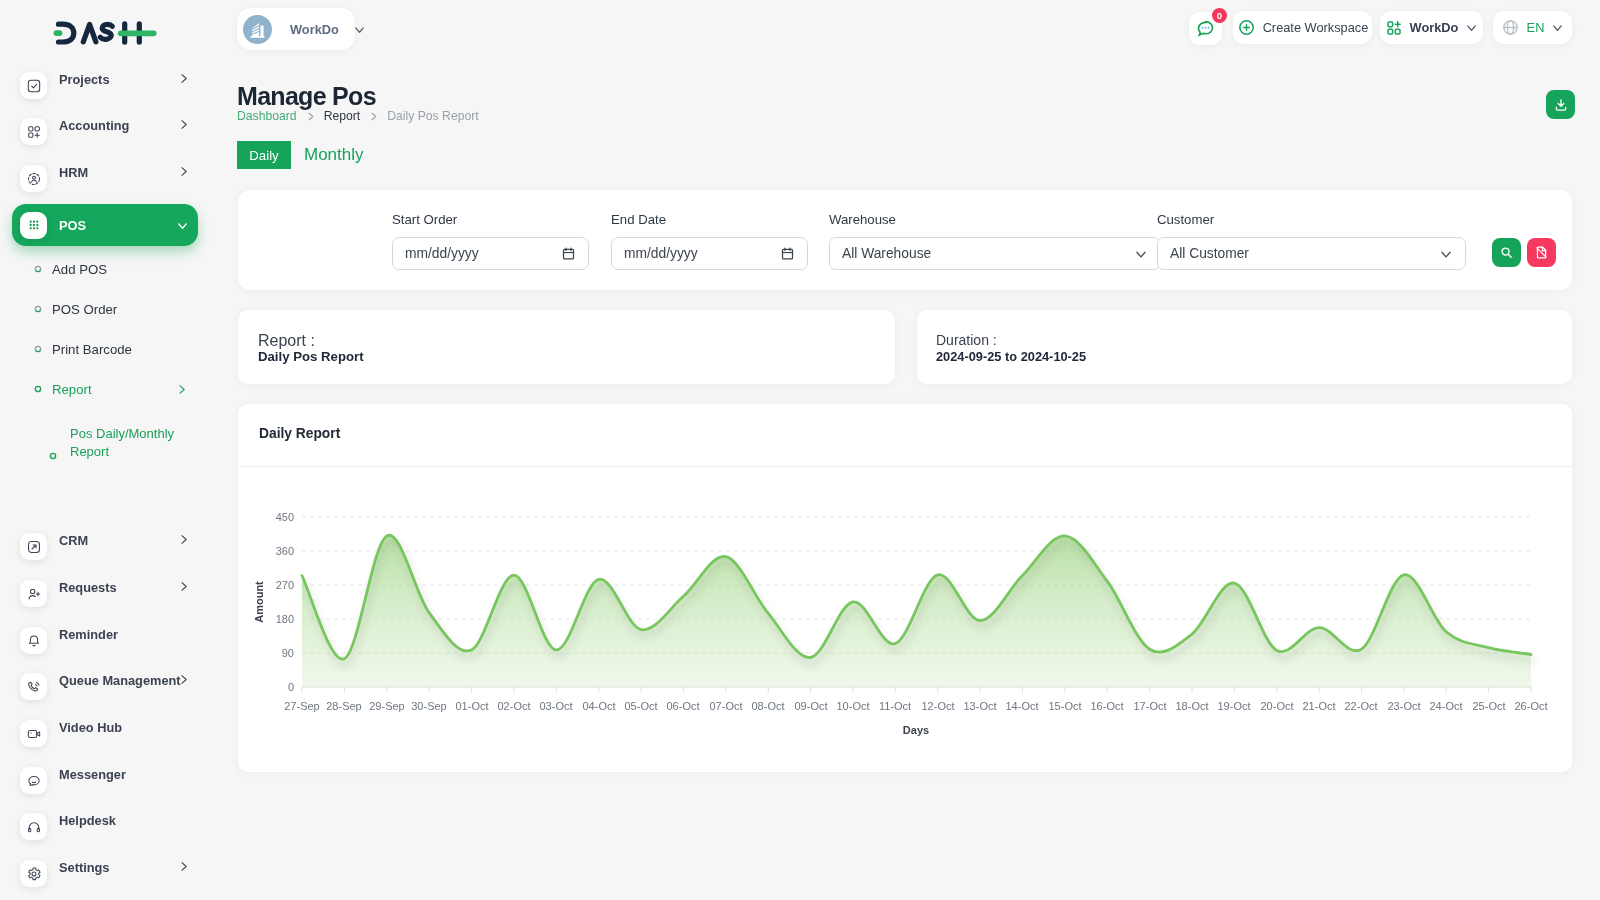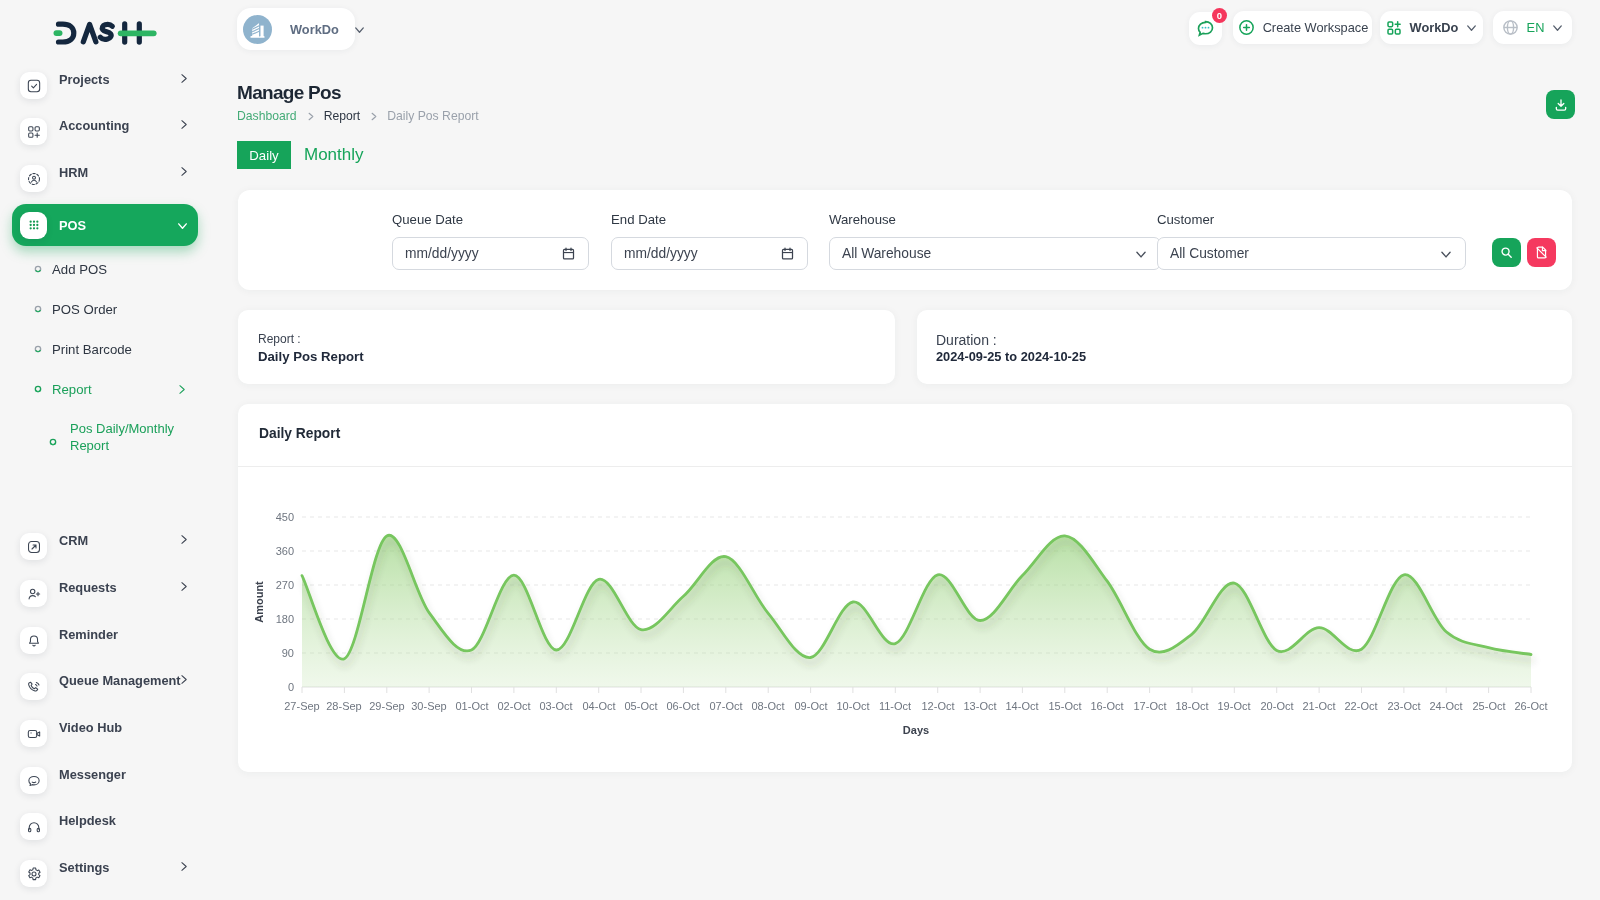--- a/index.html
+++ b/index.html
@@ -7,21 +7,21 @@
 .tile { width:27px; height:27px; background:#fff; border-radius:9px; box-shadow:0 2px 7px rgba(30,40,60,.10); display:flex; align-items:center; justify-content:center; flex:none; }
 .mi { position:absolute; left:20px; width:172px; height:28px; display:flex; align-items:flex-start; }
 .ml { margin-left:12px; font-size:12.8px; font-weight:bold; color:#3b4250; white-space:nowrap; }
 .mi .chev, .si .chev { position:absolute; right:2px; }
 .pos-pill { position:absolute; left:12px; top:204px; width:186px; height:42px; background:#15a75c; border-radius:14px; display:flex; align-items:center; padding-left:8px; box-shadow:0 6px 12px rgba(24,163,87,.35); }
 .pos-pill .chev { position:absolute; right:9px; }
 .si { position:absolute; left:34px; width:156px; display:flex; align-items:center; }
 .blt { display:flex; flex:none; }
 .sl { margin-left:10px; font-size:13.2px; color:#2e3642; }
 .si.green .sl { color:#1ba05a; }
-.si.s2 { left:49px; width:141px; align-items:center; }
+.si.s2 { left:49px; width:141px; align-items:flex-end; }
 .si.s2 .sl { font-size:13px; line-height:17.5px; width:118px; margin-left:13px; }
 .si.s2 .blt { margin-top:10px; }
 .hbtn { position:absolute; height:33px; background:#fff; border-radius:11px; box-shadow:0 1px 6px rgba(40,50,60,.06); display:flex; align-items:center; justify-content:center; gap:7px; }
 .hbtn.sq { width:33px; }
 .ht { font-size:12.8px; color:#39424f; white-space:nowrap; }
 .badge { position:absolute; top:-4px; right:-5px; min-width:15px; height:15px; background:#f5365c; border-radius:8px; color:#fff; font-size:9.5px; font-weight:bold; display:flex; align-items:center; justify-content:center; padding:0 4px; }
 .gbtn { position:absolute; background:#16a45a; border-radius:8px; display:flex; align-items:center; justify-content:center; }
 .flabel { position:absolute; font-size:13.2px; color:#2f3844; }
 .finput { position:absolute; height:33px; background:#fff; border:1px solid #d5d9df; border-radius:7px; display:flex; align-items:center; padding:0 12px; font-size:13.8px; color:#3c4350; }
 .finput .right { margin-left:auto; display:flex; }
@@ -287,21 +287,21 @@
       <circle cx="12" cy="12" r="8.4"></circle>
       <ellipse cx="12" cy="12" rx="3.9" ry="8.4"></ellipse>
       <path d="M3.6 12h16.8"></path>
     </svg>
     <span class="ht" style="color:#16a45a">EN</span>
     <svg width="13" height="13" viewBox="0 0 24 24" fill="none" stroke="#57606e" stroke-width="2.4" stroke-linecap="round" stroke-linejoin="round">
       <path d="M5 9l7 8 7-8"></path>
     </svg>
   </div>
 
-<div style="position:absolute;left:237px;top:82px;font-size:19px;font-weight:bold;color:#1d2734;letter-spacing:-0.7px">Manage Pos</div>
+<div style="position:absolute;left:237px;top:82px;font-size:25px;font-weight:bold;color:#1d2734;letter-spacing:-0.7px">Manage Pos</div>
 <div style="position:absolute;left:237px;top:109px;font-size:12.2px;color:#9aa1ab;display:flex;align-items:center;gap:8px">
 <span style="color:#44ab77">Dashboard</span>
 <svg width="11" height="11" viewBox="0 0 24 24" fill="none" stroke="#9aa1ab" stroke-width="2.6" stroke-linecap="round" stroke-linejoin="round">
       <path d="M9 5l8 7-8 7"></path>
     </svg>
 <span style="color:#2e3744">Report</span>
 <svg width="11" height="11" viewBox="0 0 24 24" fill="none" stroke="#9aa1ab" stroke-width="2.6" stroke-linecap="round" stroke-linejoin="round">
       <path d="M9 5l8 7-8 7"></path>
     </svg>
 <span>Daily Pos Report</span>
@@ -310,21 +310,21 @@
     <svg width="16" height="16" viewBox="0 0 24 24" fill="none" stroke="#fff" stroke-width="2" stroke-linecap="round" stroke-linejoin="round">
       <path d="M12 4.5v9M7.8 9.7l4.2 4.2 4.2-4.2"></path>
       <path d="M5 15.5v2.2a2 2 0 0 0 2 2h10a2 2 0 0 0 2-2v-2.2"></path>
     </svg>
   </div>
 
 <div style="position:absolute;left:237px;top:141px;width:54px;height:28px;background:#16a45a;border-radius:0;color:#fff;font-size:13.2px;display:flex;align-items:center;justify-content:center">Daily</div>
 <div style="position:absolute;left:304px;top:141px;height:28px;display:flex;align-items:center;color:#16a45a;font-size:17px">Monthly</div>
 
 <div class="card" style="left:238px;top:190px;width:1334px;height:100px;border-radius:12px"></div>
-<div class="flabel" style="left:392px;top:212px">Queue Date</div>
+<div class="flabel" style="left:392px;top:212px">Start Order</div>
 <div class="flabel" style="left:611px;top:212px">End Date</div>
 <div class="flabel" style="left:829px;top:212px">Warehouse</div>
 <div class="flabel" style="left:1157px;top:212px">Customer</div>
 <div class="finput" style="left:392px;top:237px;width:197px">
     <span>mm/dd/yyyy</span>
     <span class="right">
       <svg width="15" height="15" viewBox="0 0 24 24" fill="none" stroke="#3c4350" stroke-width="2">
         <rect x="4" y="5.5" width="16" height="15" rx="1.5"></rect>
         <path d="M4 10.5h16" stroke-width="1.8"></path>
         <path d="M8 3.2v4M16 3.2v4" stroke-linecap="round"></path>
@@ -365,21 +365,21 @@
   </div>
 <div class="gbtn" style="left:1527px;top:238px;width:29px;height:29px;background:#f5395f">
     <svg width="15" height="15" viewBox="0 0 24 24" fill="none" stroke="#fff" stroke-width="1.9" stroke-linecap="round" stroke-linejoin="round">
       <path d="M7 3.5h7l4.5 4.5v11a1.5 1.5 0 0 1-1.5 1.5H7a1.5 1.5 0 0 1-1.5-1.5v-14A1.5 1.5 0 0 1 7 3.5z"></path>
       <path d="M13.5 3.5V9H19"></path>
       <path d="M4.5 4.5l15 15"></path>
     </svg>
   </div>
 
 <div class="card" style="left:238px;top:310px;width:657px;height:74px"></div>
-<div style="position:absolute;left:258px;top:332px;font-size:12px;color:#3a4250">Report :</div>
+<div style="position:absolute;left:258px;top:332px;font-size:16px;color:#3a4250">Report :</div>
 <div style="position:absolute;left:258px;top:349px;font-size:13.2px;font-weight:bold;color:#20293a">Daily Pos Report</div>
 <div class="card" style="left:917px;top:310px;width:655px;height:74px"></div>
 <div style="position:absolute;left:936px;top:332px;font-size:14px;color:#3a4250">Duration :</div>
 <div style="position:absolute;left:936px;top:349px;font-size:12.8px;font-weight:bold;color:#20293a">2024-09-25 to 2024-10-25</div>
 
 <div class="card" style="left:238px;top:404px;width:1334px;height:368px">
 <div style="position:absolute;left:21px;top:22px;font-size:13.8px;font-weight:bold;color:#222b38">Daily Report</div>
 <div style="position:absolute;left:0;top:62px;width:1334px;height:1px;background:#ededed"></div>
 <svg width="1335" height="345" viewBox="0 0 1335 345" style="position:absolute;left:0;top:0">
 <defs>

